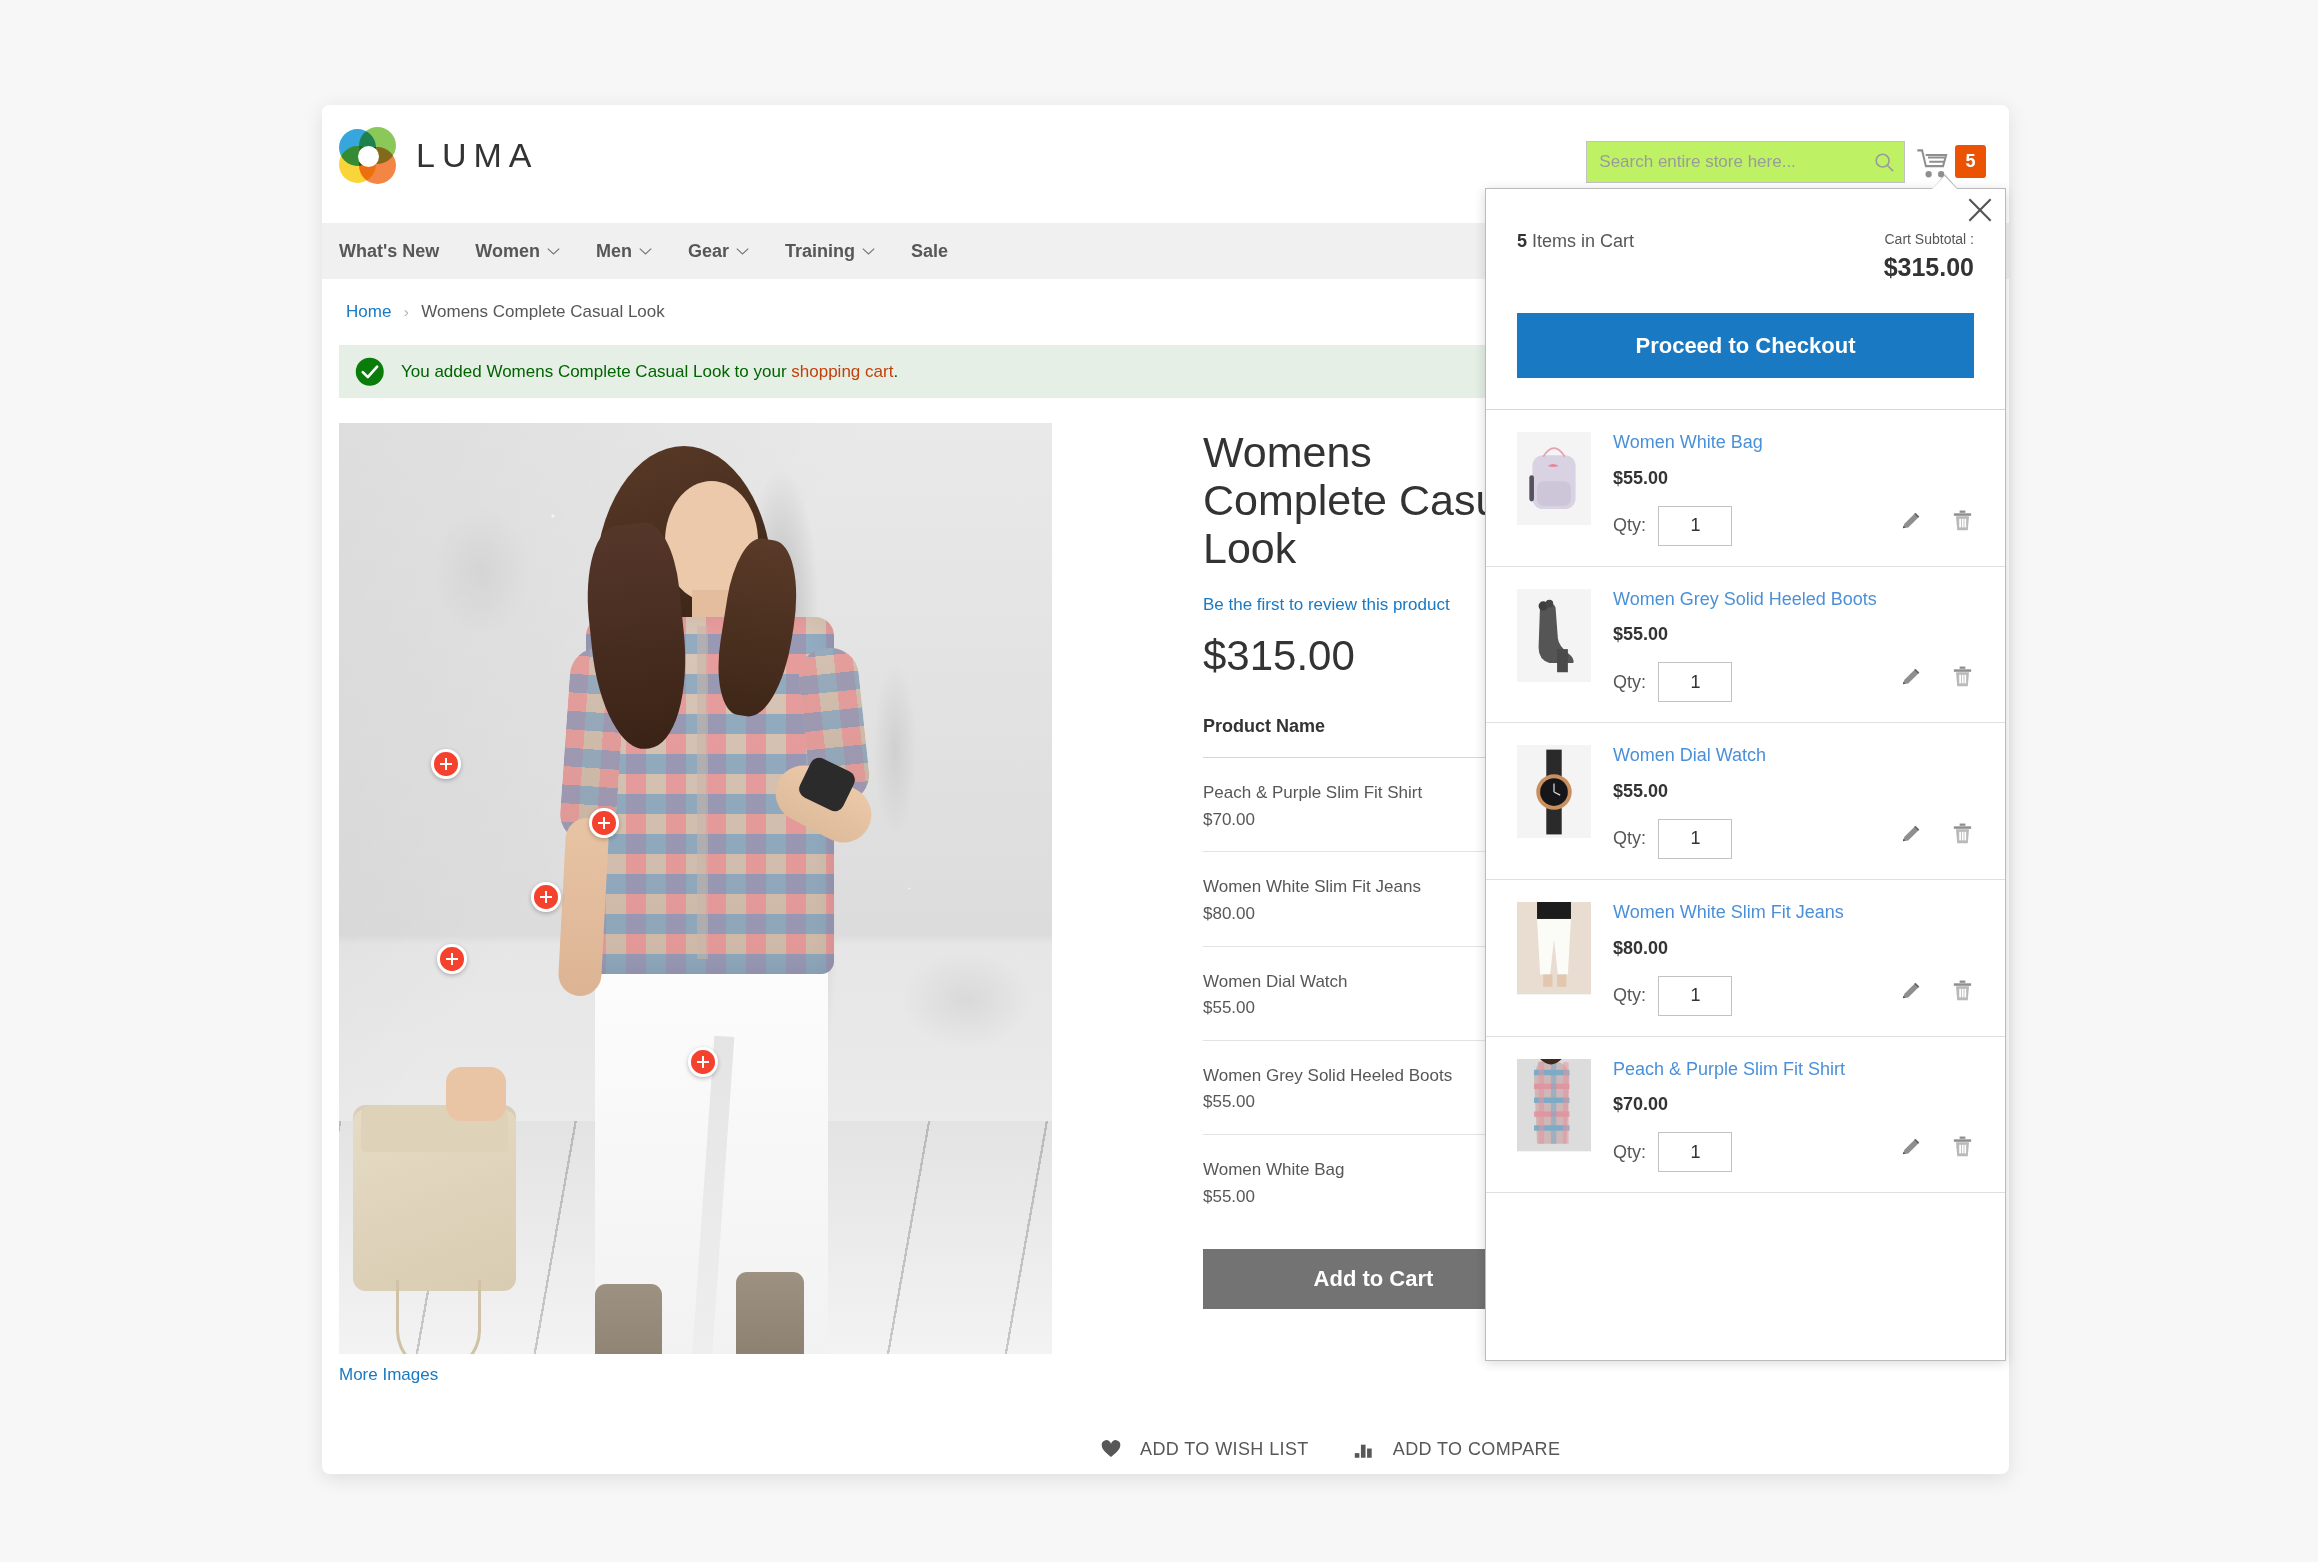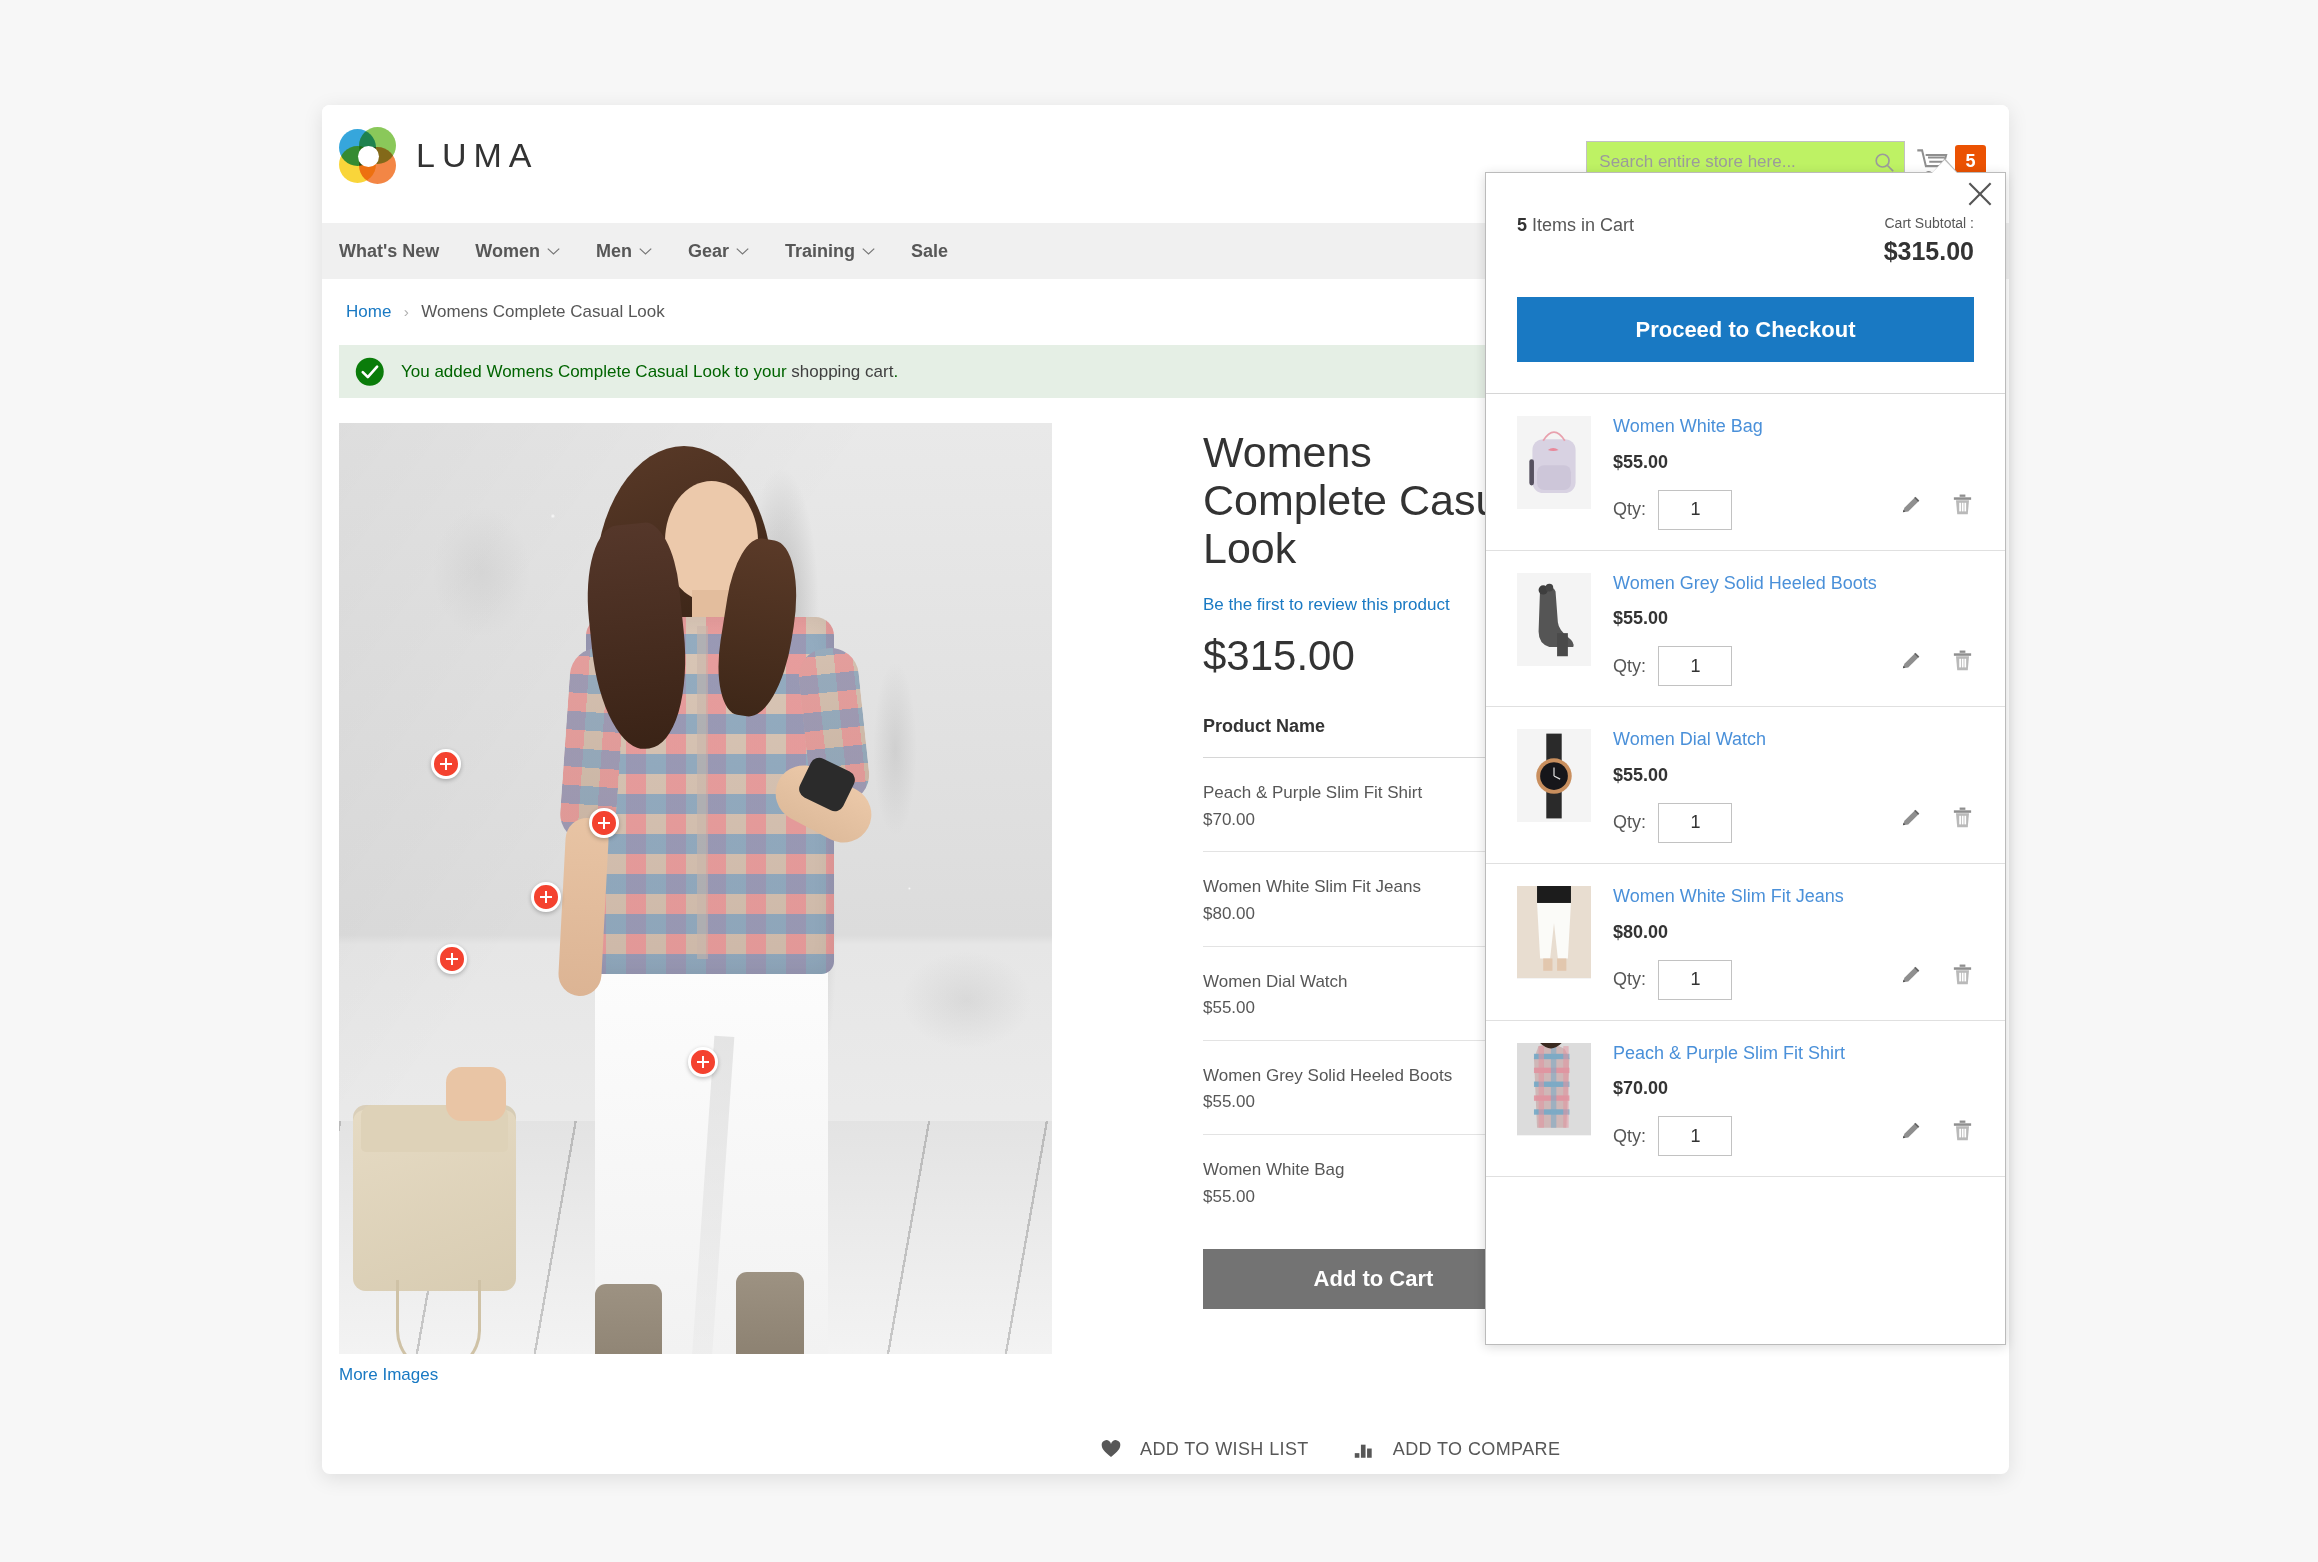--- a/index.html
+++ b/index.html
@@ -108,21 +108,21 @@
   
   #success-msg {
     margin: 23px 17px 0 17px;
     background: #e5efe5;
     height: 53px;
     display: flex; align-items: center; gap: 17px;
     padding-left: 15.5px;
   }
   #success-check { width: 29.5px; height: 29.5px; flex: none; }
   #success-text { font-size: 17px; color: #006400; }
-  #success-text a { color: #404040; text-decoration: none; }
+  #success-text a { color: #c2410c; text-decoration: none; }
 
   
   #product-wrap {
     display: flex;
     padding: 25px 17px 0 17px;
     gap: 0;
   }
 
   
   #gallery { width: 713px; flex: none; position: relative; }
@@ -346,21 +346,21 @@
   .prod-action {
     display: flex; align-items: center; gap: 19px;
     font-size: 18px; letter-spacing: 0.4px; color: #575757;
     cursor: pointer;
   }
   .prod-action svg { width: 20px; height: 18.6px; flex: none; }
 
   
   #mini-cart {
     position: absolute;
-    left: 1485px; top: 172px;
+    left: 1485px; top: 188px;
     width: 521px; height: 1173px;
     background: #ffffff;
     border: 0.8px solid #bbbbbb;
     box-shadow: 0 2.3px 11px rgba(0,0,0,.16);
     z-index: 40;
     display: flex; flex-direction: column;
   }
   #mini-cart-arrow {
     position: absolute; right: 48px; top: -13px;
     width: 25px; height: 13px;

